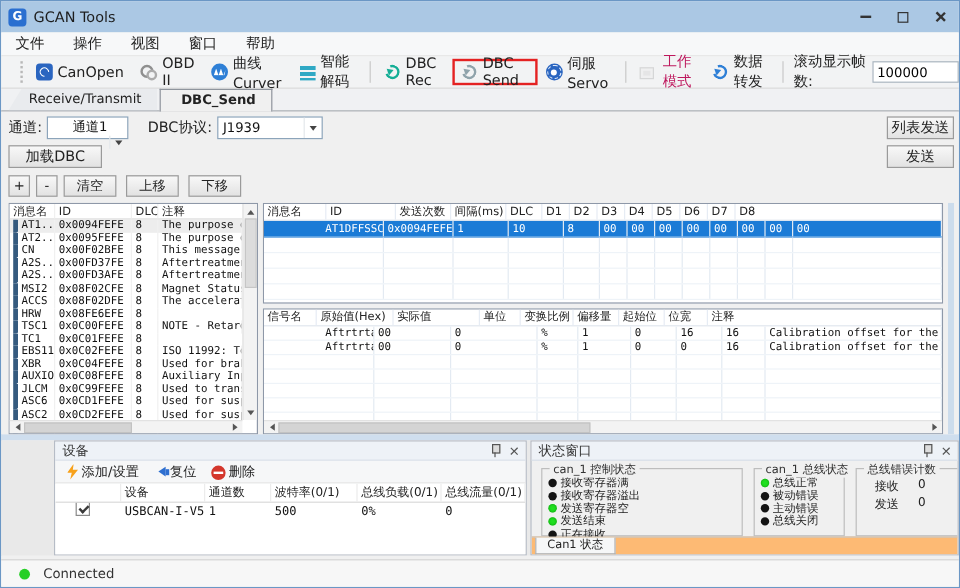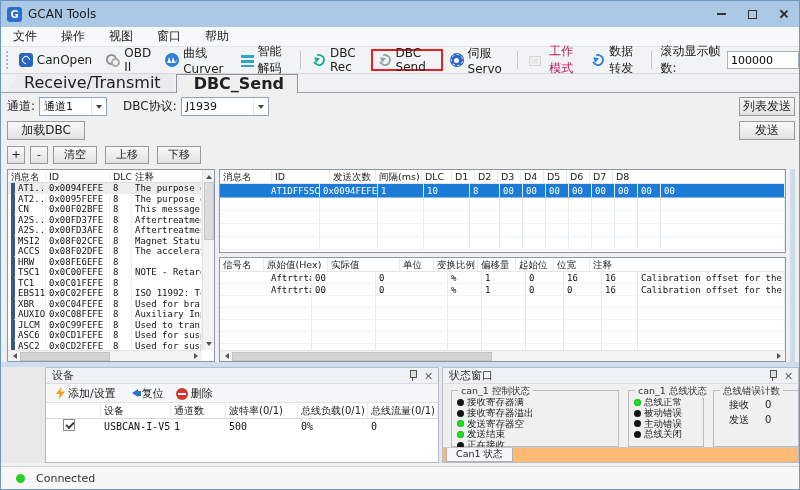--- a/index.html
+++ b/index.html
@@ -19,21 +19,21 @@
   .x-icon{position:relative;width:10px;height:10px;display:inline-block;}
   .x-icon::before,.x-icon::after{content:"";position:absolute;left:4.5px;top:0;width:1.5px;height:10px;background:#333;}
   .x-icon::before{transform:rotate(45deg);} .x-icon::after{transform:rotate(-45deg);}
   .x-icon.sm{width:8px;height:8px;} .x-icon.sm::before,.x-icon.sm::after{left:3.5px;height:8px;width:1.2px;background:#555;}
 
   
   .menubar{height:20px;flex:none;background:#f7f8f9;display:flex;align-items:center;border-bottom:1px solid #e4e4e4;}
   .menu-item{font-size:12px;color:#222;padding:0 12px;height:100%;display:flex;align-items:center;}
 
   
-  .toolbar{height:27px;flex:none;background:#f2f3f4;display:flex;align-items:center;border-bottom:1px solid #d8d8d8;padding-left:2px;}
+  .toolbar{height:27px;flex:none;background:#f2f3f4;display:flex;align-items:center;border-bottom:1px solid #d8d8d8;padding-left:13px;}
   .grip{width:3px;height:18px;border-left:2px dotted #b8b8b8;margin:0 3px;}
   .tb-items{display:flex;align-items:center;height:100%;}
   .tb-btn{display:flex;align-items:center;gap:4px;padding:1px 5px;font-size:12px;color:#222;border:2px solid transparent;height:22px;}
   .tb-btn.disabled{color:#be185d;text-align:center;} .tb-btn.disabled .i{opacity:.45;}
   .tb-btn.hl-red{border-color:#e42222;}
   .tb-sep{width:1px;height:18px;background:#c9c9c9;margin:0 4px;flex:none;}
   .frame-label{font-size:12px;color:#222;margin-left:4px;}
   .frame-input{width:72px;height:18px;border:1px solid #a9b4be;font-size:11px;padding:0 3px;margin-left:4px;font-family:"DejaVu Sans",sans-serif;}
 
   
@@ -59,32 +59,32 @@
   .forward-icon::after{content:"";position:absolute;left:-1px;top:2px;border:3px solid transparent;border-right:5px solid #2e7fd6;transform:rotate(40deg);}
   .lightning-icon{width:9px;height:13px;background:#f7a11a;clip-path:polygon(60% 0,0 58%,42% 58%,28% 100%,100% 38%,52% 38%);}
   .reset-icon{width:11px;height:11px;margin-top:1px;}
   .reset-icon::before{content:"";position:absolute;left:0;top:1px;border:4px solid transparent;border-right:6px solid #2e6fd0;}
   .reset-icon::after{content:"";position:absolute;left:10px;top:3px;width:3px;height:5px;background:#2e6fd0;}
   .delete-icon{width:12px;height:12px;border-radius:50%;background:#d4372c;margin-top:1px;}
   .delete-icon::after{content:"";position:absolute;left:2px;top:5px;width:8px;height:2px;background:#fff;}
 
   
   .tabstrip{height:19px;flex:none;background:#f0f1f3;display:flex;align-items:flex-end;border-bottom:1px solid #9aa0a6;padding-left:6px;}
-  .tab{position:relative;height:18px;line-height:17px;padding:0 13px 0 17px;font-size:16px;color:#222;
+  .tab{position:relative;height:18px;line-height:17px;padding:0 13px 0 17px;font-size:11px;color:#222;
        background:#e9ebee;clip-path:polygon(11px 0,100% 0,100% 100%,0 100%);margin-right:2px;}
   .tab.active{background:#f0f0f0;clip-path:none;border:1px solid #8f959d;border-bottom:none;font-weight:bold;margin-bottom:-1px;height:19px;}
 
   
   .dbc-panel{flex:1;background:#f0f0f0;padding:3px 4px 0 6px;display:flex;flex-direction:column;overflow:hidden;}
   .prow{display:flex;align-items:center;height:21px;margin-bottom:3px;flex:none;}
   .lbl{font-size:12px;color:#222;margin-right:4px;}
   .ml16{margin-left:16px;}
   .mla{margin-left:auto;}
   .combo{height:19px;border:1px solid #8ca4ba;background:#fff;display:flex;align-items:center;font-size:11px;padding-left:4px;color:#111;}
-  .combo.w68{width:68px;} .combo.w88{width:88px;}
+  .combo.w68{width:68px;flex-direction:column;} .combo.w88{width:88px;}
   .combo-arrow{margin-left:auto;width:15px;height:100%;display:flex;align-items:center;justify-content:center;border-left:1px solid #e4e8ec;}
   .combo-arrow::after{content:"";border:3.5px solid transparent;border-top:4.5px solid #444;margin-top:4px;}
   .btn{height:19px;background:linear-gradient(#f8f8f8,#e2e2e2);border:1px solid #9a9a9a;font-size:12px;color:#222;
        display:flex;align-items:center;justify-content:center;flex:none;}
   .btn.w56{width:56px;} .btn.w78{width:78px;margin-right:8px;}
   .btn.sm{width:44px;height:18px;font-size:11px;margin-right:8px;}
   .btn.sm.narrow{width:18px;margin-right:5px;}
   .path-input{flex:1;height:19px;border:1px solid #98a8b8;background:#fff;font-size:10px;padding:0 4px;
               font-family:"DejaVu Sans Mono","Liberation Mono",monospace;color:#111;margin-right:8px;}
 

